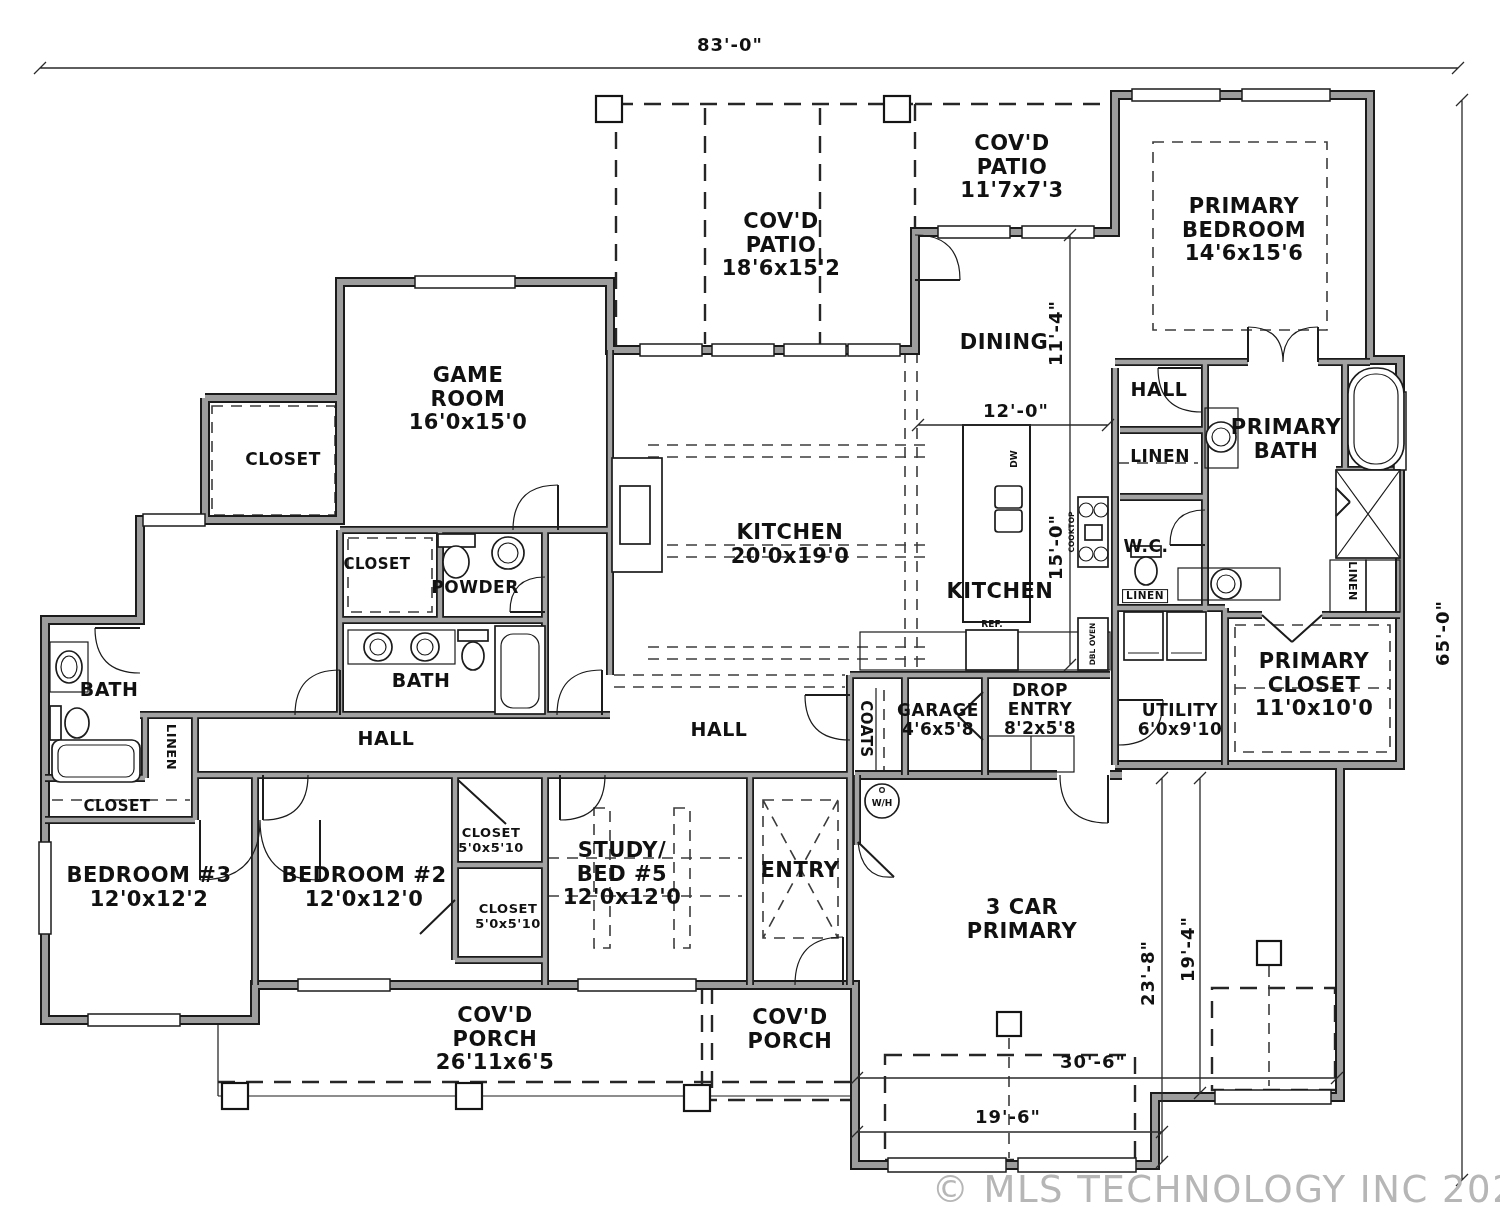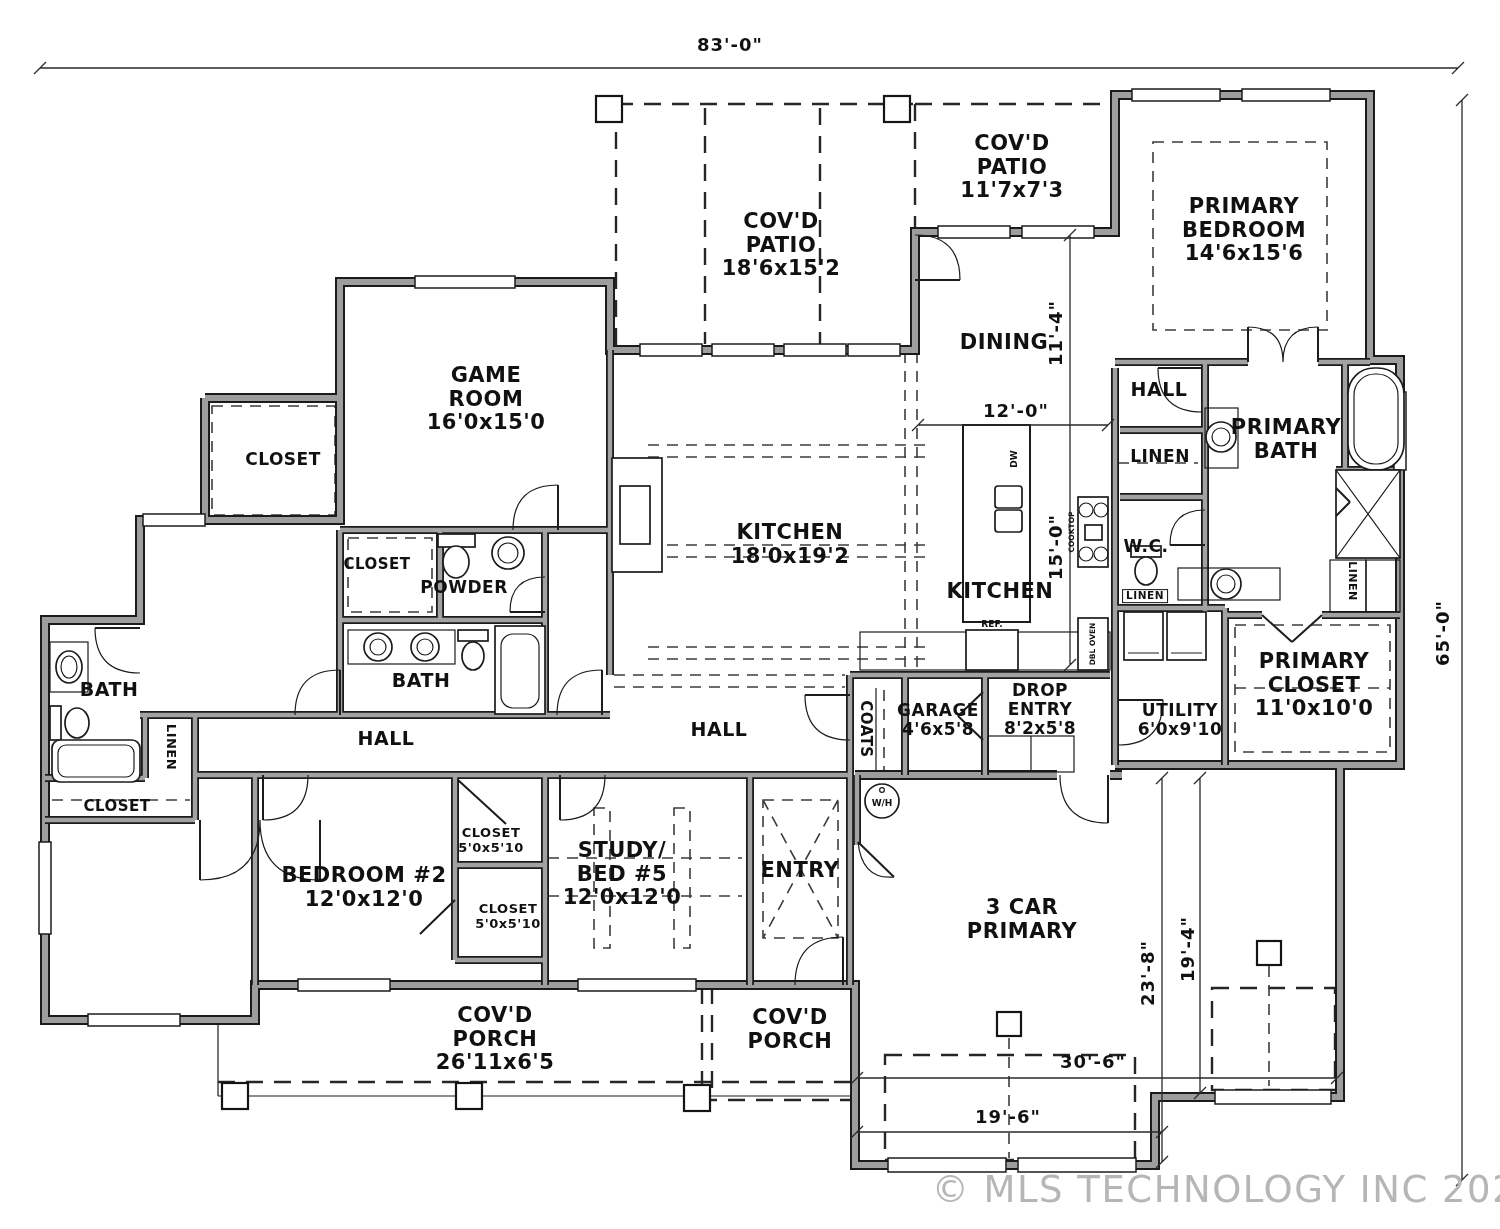--- a/index.html
+++ b/index.html
@@ -275,21 +275,21 @@
   <div class="lbl s21" style="left:1012px;top:167px">
       <span>COV'D</span>
       <span>PATIO</span>
       <span>11'7x7'3</span>
     </div>
   <div class="lbl s21" style="left:1244px;top:230px">
       <span>PRIMARY</span>
       <span>BEDROOM</span>
       <span>14'6x15'6</span>
     </div>
-  <div class="lbl s21" style="left:486px;top:399px">
+  <div class="lbl s21" style="left:468px;top:399px">
       <span>GAME</span>
       <span>ROOM</span>
       <span>16'0x15'0</span>
     </div>
   <div class="lbl s21" style="left:1004px;top:343px">
       <span>DINING</span>
     </div>
   <div class="lbl s19" style="left:1159px;top:390px">
       <span>HALL</span>
     </div>
@@ -299,26 +299,26 @@
   <div class="lbl s21" style="left:1286px;top:440px">
       <span>PRIMARY</span>
       <span>BATH</span>
     </div>
   <div class="lbl s17" style="left:283px;top:460px">
       <span>CLOSET</span>
     </div>
   <div class="lbl s15" style="left:377px;top:564px">
       <span>CLOSET</span>
     </div>
-  <div class="lbl s17" style="left:464px;top:588px">
+  <div class="lbl s17" style="left:475px;top:588px">
       <span>POWDER</span>
     </div>
   <div class="lbl s21" style="left:790px;top:545px">
       <span>KITCHEN</span>
-      <span>18'0x19'2</span>
+      <span>20'0x19'0</span>
     </div>
   <div class="lbl s21" style="left:1000px;top:592px">
       <span>KITCHEN</span>
     </div>
   <div class="lbl s17" style="left:1146px;top:547px">
       <span>W.C.</span>
     </div>
   <div class="lbl boxed" style="left:1145px;top:596px">
       <span>LINEN</span>
     </div>
@@ -340,20 +340,24 @@
       <span>HALL</span>
     </div>
   <div class="lbl s19" style="left:719px;top:730px">
       <span>HALL</span>
     </div>
   <div class="lbl s13 rotcw" style="left:171px;top:747px">
       <span>LINEN</span>
     </div>
   <div class="lbl s15" style="left:117px;top:806px">
       <span>CLOSET</span>
+    </div>
+  <div class="lbl s21" style="left:149px;top:888px">
+      <span>BEDROOM #3</span>
+      <span>12'0x12'2</span>
     </div>
   <div class="lbl s21" style="left:364px;top:888px">
       <span>BEDROOM #2</span>
       <span>12'0x12'0</span>
     </div>
   <div class="lbl s13" style="left:491px;top:841px">
       <span>CLOSET</span>
       <span>5'0x5'10</span>
     </div>
   <div class="lbl s13" style="left:508px;top:917px">

